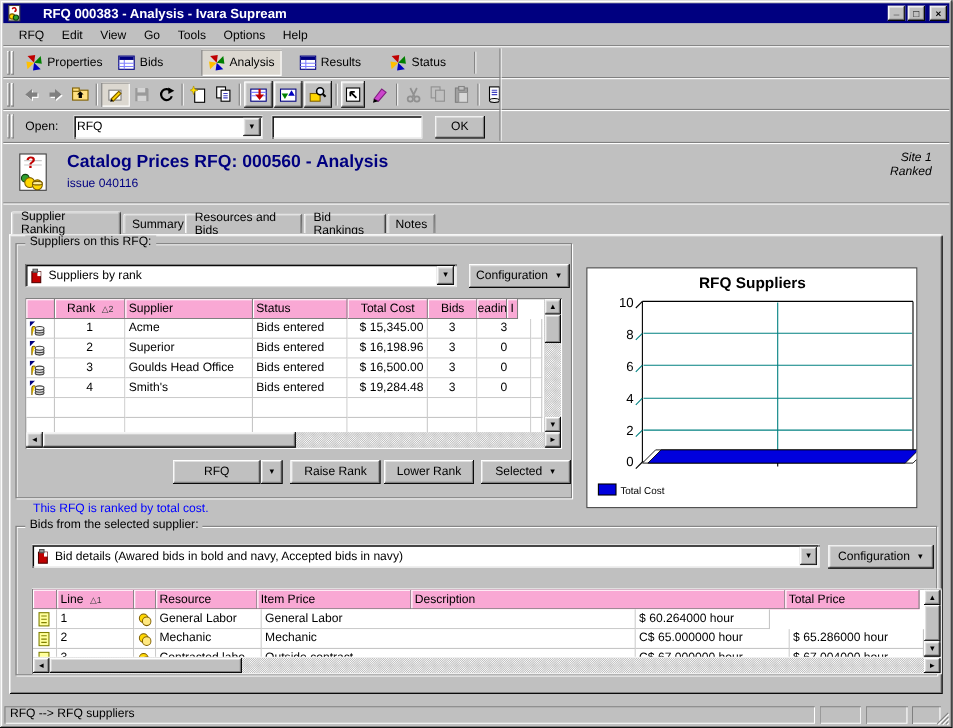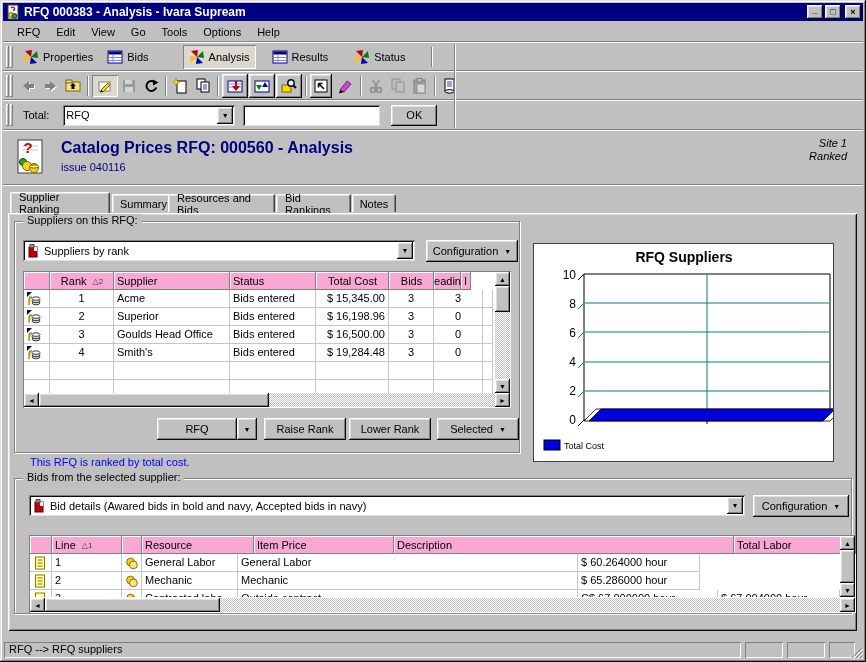--- a/index.html
+++ b/index.html
@@ -9,21 +9,21 @@
   box-shadow:inset -1px -1px #0a0a0a,inset 1px 1px #dfdfdf,inset -2px -2px #808080,inset 2px 2px #fff}
 .abs{position:absolute}
 .sunken-thin{box-shadow:inset 1px 1px #808080,inset -1px -1px #fff}
 .field{background:#fff;box-shadow:inset 1px 1px #808080,inset -1px -1px #dfdfdf,inset 2px 2px #0a0a0a,inset -2px -2px #fff}
 .btn{display:flex;align-items:center;justify-content:center;background:#c0c0c0;font-size:11px;cursor:default;
   box-shadow:inset -1px -1px #0a0a0a,inset 1px 1px #fff,inset -2px -2px #808080,inset 2px 2px #dfdfdf}
 .checked{background:#dcd8d0;box-shadow:inset 1px 1px #808080,inset -1px -1px #fff}
 .etched-h{border-top:1px solid #808080;border-bottom:1px solid #fff;height:2px}
 .etched-v{border-left:1px solid #808080;border-right:1px solid #fff;width:2px}
 .grip{width:3px;background:#c0c0c0;box-shadow:inset -1px -1px #808080,inset 1px 1px #fff}
-#titlebar{left:3px;top:3px;right:3px;height:18px;background:#000080;display:flex;align-items:center;padding:0 2px;gap:3px}
+#titlebar{left:3px;top:3px;right:3px;height:18px;background:#000080;display:flex;align-items:center;padding:0 2px;gap:18px}
 #titlebar .title-text{flex:1;color:#fff;font-weight:bold;font-size:12px;white-space:nowrap;overflow:hidden}
 .tbb{width:16px;height:14px;font-size:9px;font-weight:bold;line-height:12px}
 #menubar{left:3px;top:22px;right:3px;height:19px;display:flex;align-items:center;padding-left:6px}
 .menu-item{padding:2px 8px;cursor:default}
 .toolrow{left:3px;right:3px;display:flex;align-items:center}
 .navbtn{height:24px;display:flex;align-items:center;gap:4px;padding:0 6px;cursor:default}
 .tool{width:22px;height:22px;display:flex;align-items:center;justify-content:center;cursor:default}
 .sep{width:2px;height:20px;border-left:1px solid #808080;border-right:1px solid #fff;margin:0 3px}
 .combo{display:flex;align-items:center;background:#fff;box-shadow:inset 1px 1px #808080,inset -1px -1px #dfdfdf,inset 2px 2px #0a0a0a,inset -2px -2px #fff;padding-left:3px;gap:4px}
 .combo .cval{flex:1;white-space:nowrap;overflow:hidden}
@@ -271,21 +271,21 @@
           <ellipse cx="7.5" cy="13.4" rx="4.5" ry="1.8" fill="#e8e8e8" stroke="#000"></ellipse>
         </svg>
       </span>
   </div>
   <div class="abs etched-h" style="left:3px;right:3px;top:99px"></div>
   <div class="abs etched-v" style="left:454px;top:44px;height:84px"></div>
 
   <div class="abs toolrow" style="top:101px;height:28px">
     <span class="grip" style="height:22px;margin-left:3px"></span>
     <span class="grip" style="height:22px;margin-left:1px"></span>
-    <span style="margin-left:10px">Total:</span>
+    <span style="margin-left:10px">Open:</span>
     <span class="combo" style="margin-left:14px;width:172px;height:21px">
       <span class="cval">RFQ</span>
       <span class="carrow">
           <i style="font-style:normal">▼</i>
         </span>
     </span>
     <input class="field" style="margin-left: 8px; width: 137px; height: 21px; border: none; padding: 0px 4px; font: 11px &quot;Liberation Sans&quot;, sans-serif;" value="">
     <span class="btn" style="margin-left:11px;width:46px;height:21px">
         <span>OK</span>
       </span>
@@ -572,31 +572,31 @@
       </span>
 
       <div class="abs gridwrap" style="left:14px;top:56px;width:827px;height:78px">
         <div class="grow" style="top:1px">
           <span class="gc hcell" style="width:22px"></span>
           <span class="gc hcell" style="width:70px">
               <span>Line</span>
               <span class="sort-ind"><i>△</i><b>1</b></span>
             </span>
           <span class="gc hcell" style="width:20px"></span>
-          <span class="gc hcell" style="width:112px">
+          <span class="gc hcell" style="width:92px">
               <span>Resource</span>
             </span>
           <span class="gc hcell" style="width:140px">
               <span>Item Price</span>
             </span>
           <span class="gc hcell" style="width:340px">
               <span>Description</span>
             </span>
           <span class="gc hcell" style="width:122px">
-              <span>Total Labor</span>
+              <span>Total Price</span>
             </span>
         </div>
         <div class="grow" style="top:19px">
           <span class="gc" style="width:22px">
               <svg class="i14" viewBox="0 0 14 14">
                 <rect x="2.5" y="1" width="9" height="12" fill="#ffff9c" stroke="#808000"></rect>
                 <line x1="4.5" y1="4" x2="9.5" y2="4" stroke="#808000"></line>
                 <line x1="4.5" y1="7" x2="9.5" y2="7" stroke="#808000"></line>
                 <line x1="4.5" y1="10" x2="9.5" y2="10" stroke="#808000"></line>
               </svg>
@@ -623,20 +623,21 @@
             </span>
           <span class="gc" style="width:70px">2</span>
           <span class="gc" style="width:20px">
               <svg class="i14" viewBox="0 0 14 14">
                 <circle cx="6" cy="6" r="4.2" fill="#ffd700" stroke="#806000"></circle>
                 <circle cx="9" cy="9" r="4.2" fill="#ffe880" stroke="#806000"></circle>
               </svg>
             </span>
           <span class="gc" style="width:96px">Mechanic</span>
           <span class="gc" style="width:340px">Mechanic</span>
+          <span class="gc" style="width:140px">C$ 65.000000 hour</span>
           <span class="gc" style="width:122px">$ 65.286000 hour</span>
         </div>
         <div class="grow" style="top:55px;height:7px;overflow:hidden">
           <span class="gc" style="width:22px">
               <svg class="i14" viewBox="0 0 14 14">
                 <rect x="2.5" y="1" width="9" height="12" fill="#ffff9c" stroke="#808000"></rect>
               </svg>
             </span>
           <span class="gc" style="width:70px">3</span>
           <span class="gc" style="width:20px">

